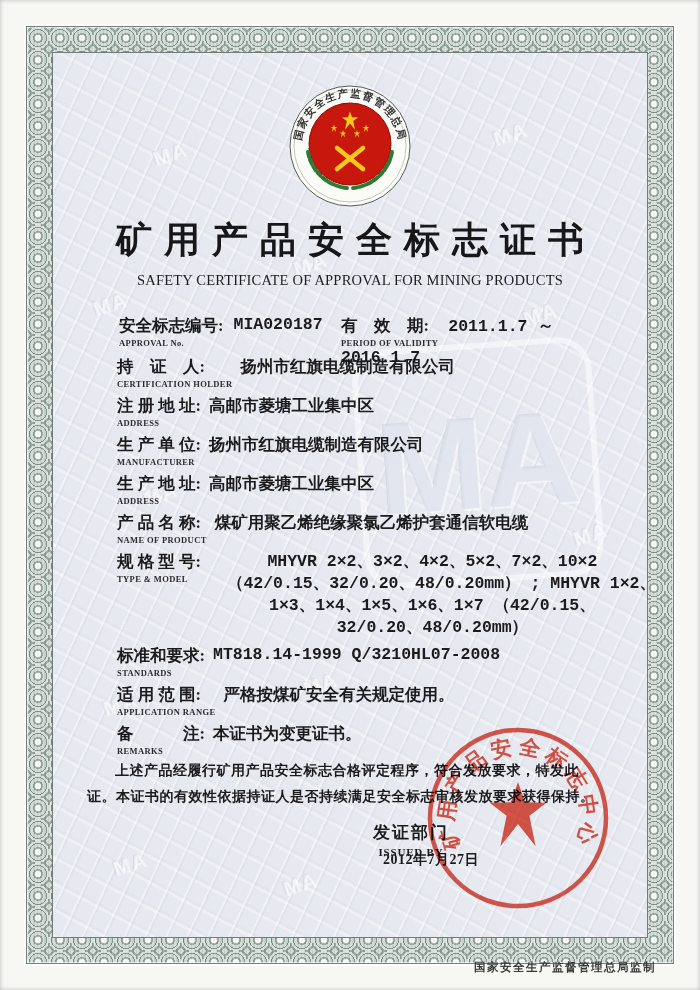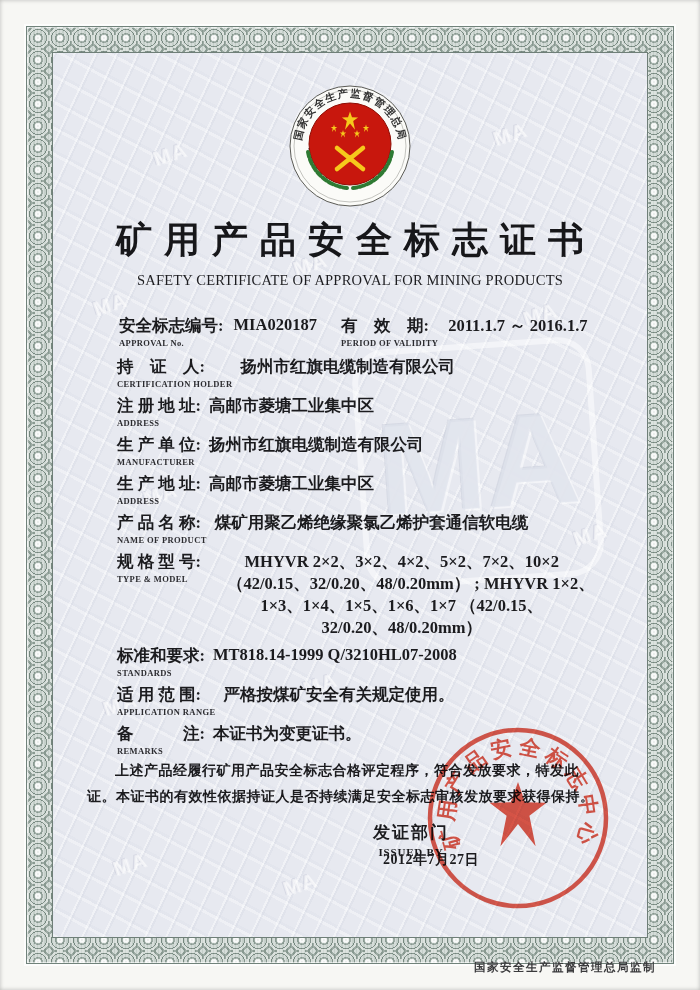--- a/index.html
+++ b/index.html
@@ -62,21 +62,21 @@
     font-size:36px; font-weight:bold; letter-spacing:12px; text-indent:12px;
     color:#17171a;
   }
   .subtitle {
     position:absolute; top:219px; left:0; width:100%; text-align:center;
     font-size:14.5px; font-weight:normal; letter-spacing:.2px; color:#1d1d20;
   }
 
   .lbl-zh { font-size:16.5px; font-weight:bold; }
   .lbl-cap { display:block; font-size:8.5px; letter-spacing:.4px; color:#2c2c30; margin-top:1px; font-weight:bold; }
-  .val { font-size:16.5px; font-weight:bold; }
+  .val { font-size:16.5px; font-weight:bold;font-family:Liberation Mono, monospace; }
 
   .approval { position:absolute; top:262px; left:66px; right:20px; }
   .approval .blk { display:inline-block; vertical-align:top; }
   .approval .blk-right { position:absolute; left:222px; top:0; }
 
   .fields { position:absolute; top:303px; left:64px; right:22px; }
   .frow { margin-bottom:6px; white-space:nowrap; }
   .frow .flbl { display:inline-block; vertical-align:top; }
   .frow .fval { display:inline-block; vertical-align:top; margin-left:4px; }
   .spec-lines div { line-height:22px;text-align:center; }

